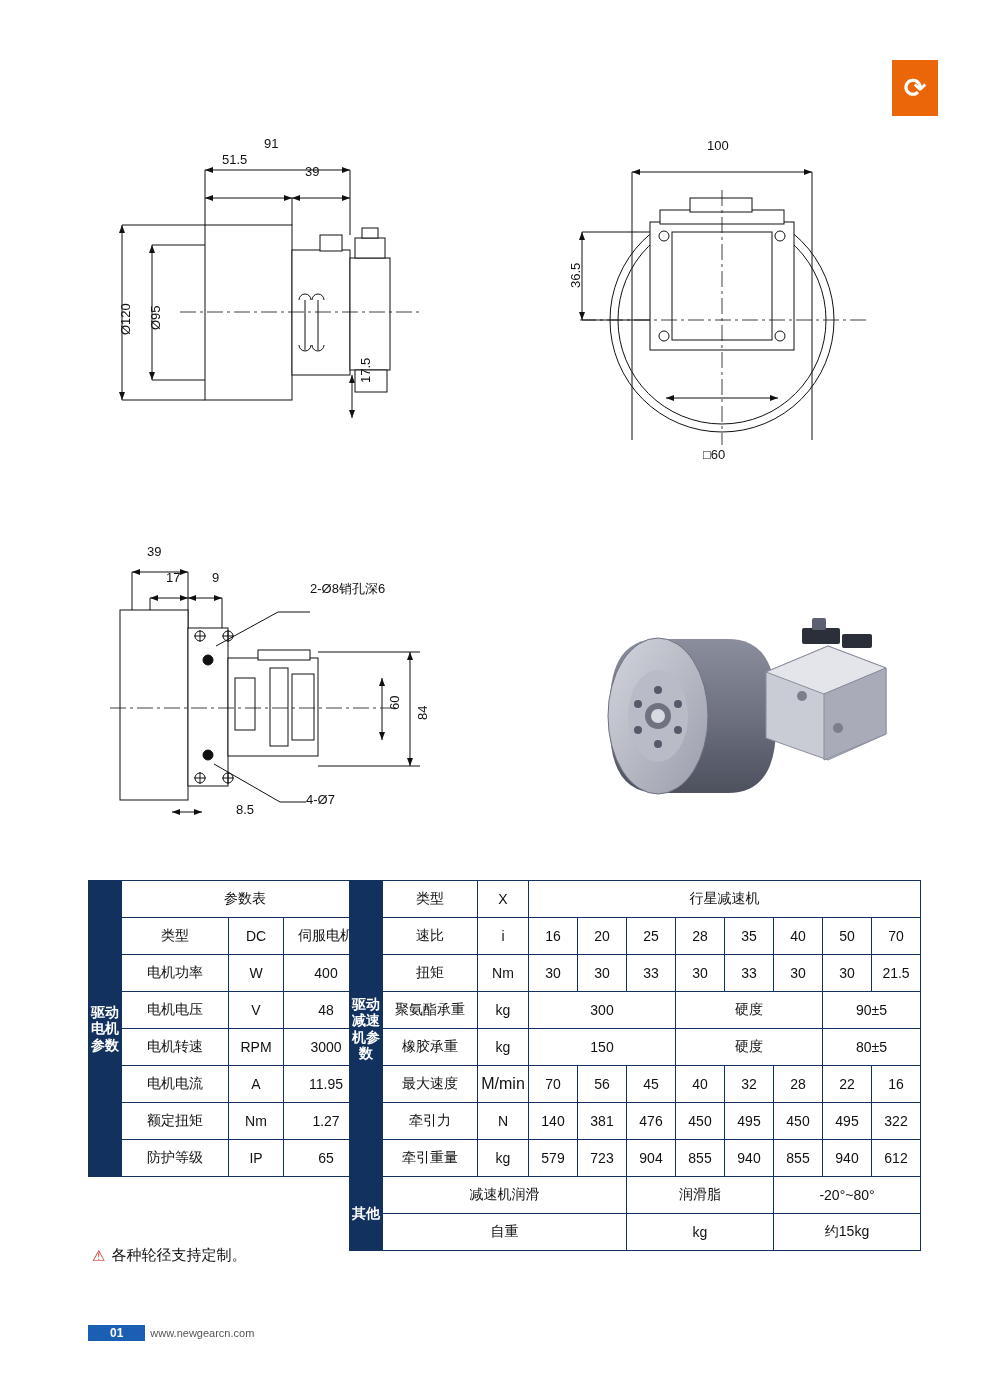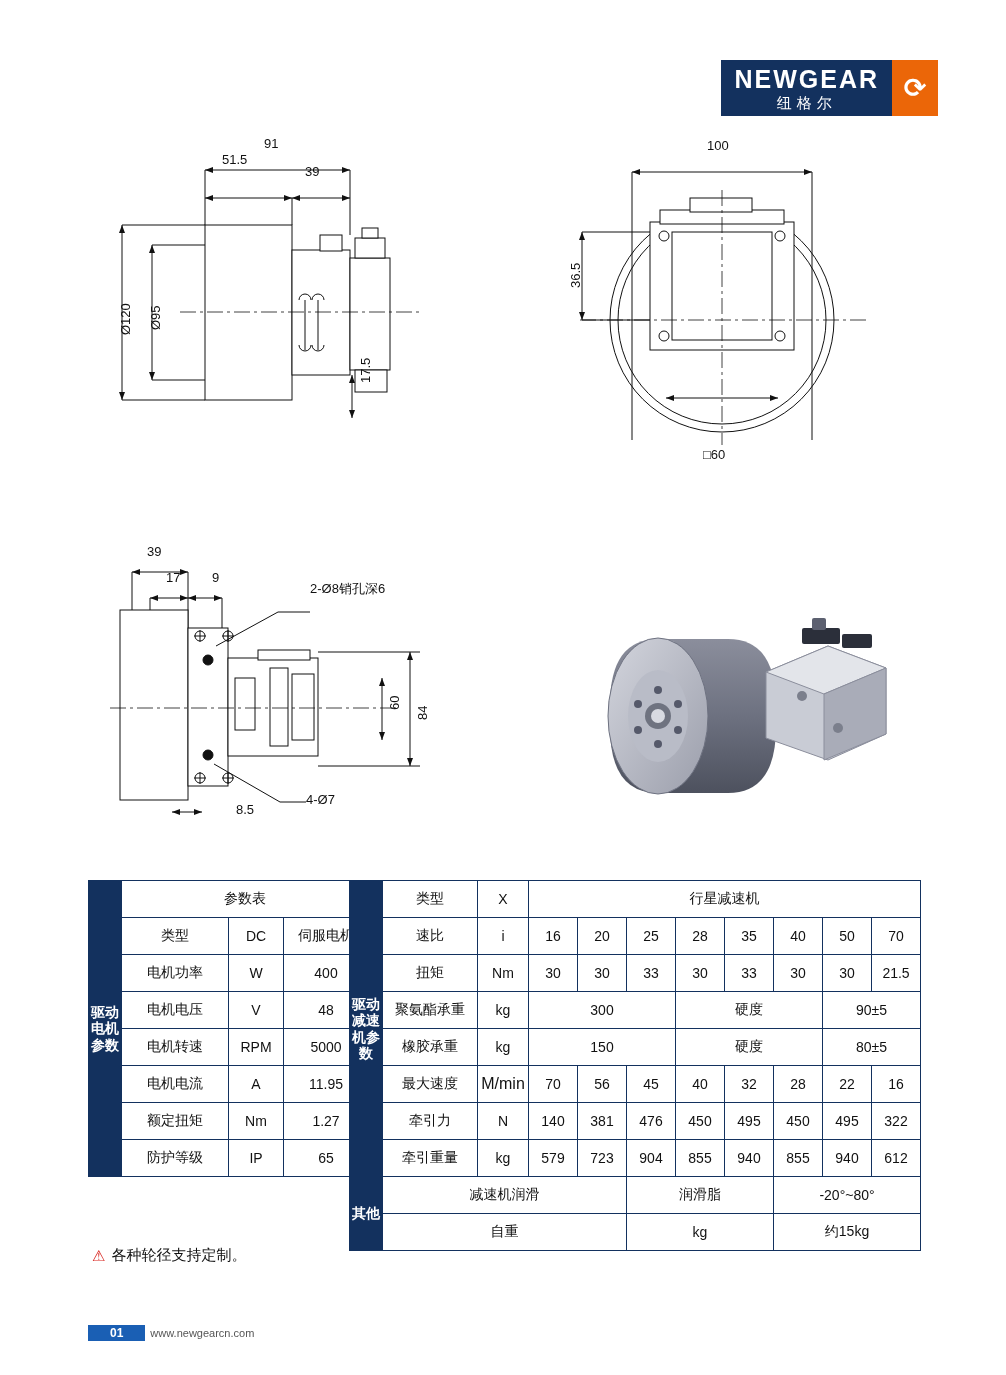--- a/index.html
+++ b/index.html
@@ -81,24 +81,20 @@
   .pg{background:#1a5fb4;color:#fff;font-size:12px;font-weight:bold;padding:1px 22px;}
   .furl{font-size:11px;color:#555;}
 </style>
 </head>
 <body>
 
 <div class="page">
 
 
   <div class="brand">
-    <div class="brand-text">
-      <span class="brand-name">NEWGEAR</span>
-      <span class="brand-cn">纽格尔</span>
-    </div>
     <div class="brand-mark">⟳</div>
   </div>
 
   <div class="drawings">
 
     <svg class="dwg" style="left:100px;top:10px;" width="330" height="300" viewBox="0 0 330 300">
       <g stroke="#111" fill="none" stroke-width="1">
 
         <line x1="105" y1="30" x2="250" y2="30"></line>
         <path d="M105 30 l8 -3 v6 z" fill="#111" stroke="none"></path>
@@ -323,21 +319,21 @@
         <td>400</td>
       </tr>
       <tr>
         <td>电机电压</td>
         <td>V</td>
         <td>48</td>
       </tr>
       <tr>
         <td>电机转速</td>
         <td>RPM</td>
-        <td>5000</td>
+        <td>3000</td>
       </tr>
       <tr>
         <td>电机电流</td>
         <td>A</td>
         <td>11.95</td>
       </tr>
       <tr>
         <td>额定扭矩</td>
         <td>Nm</td>
         <td>1.27</td>

